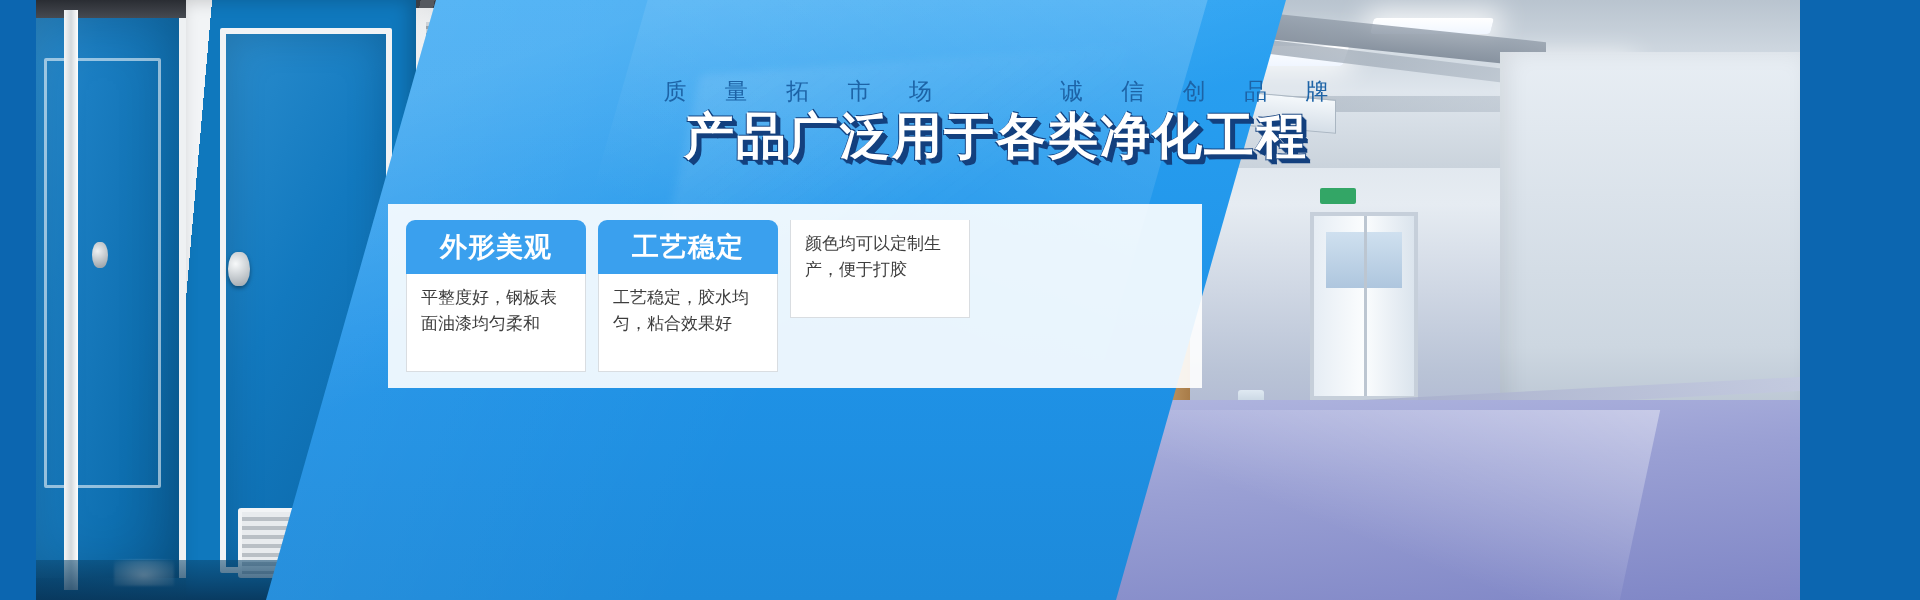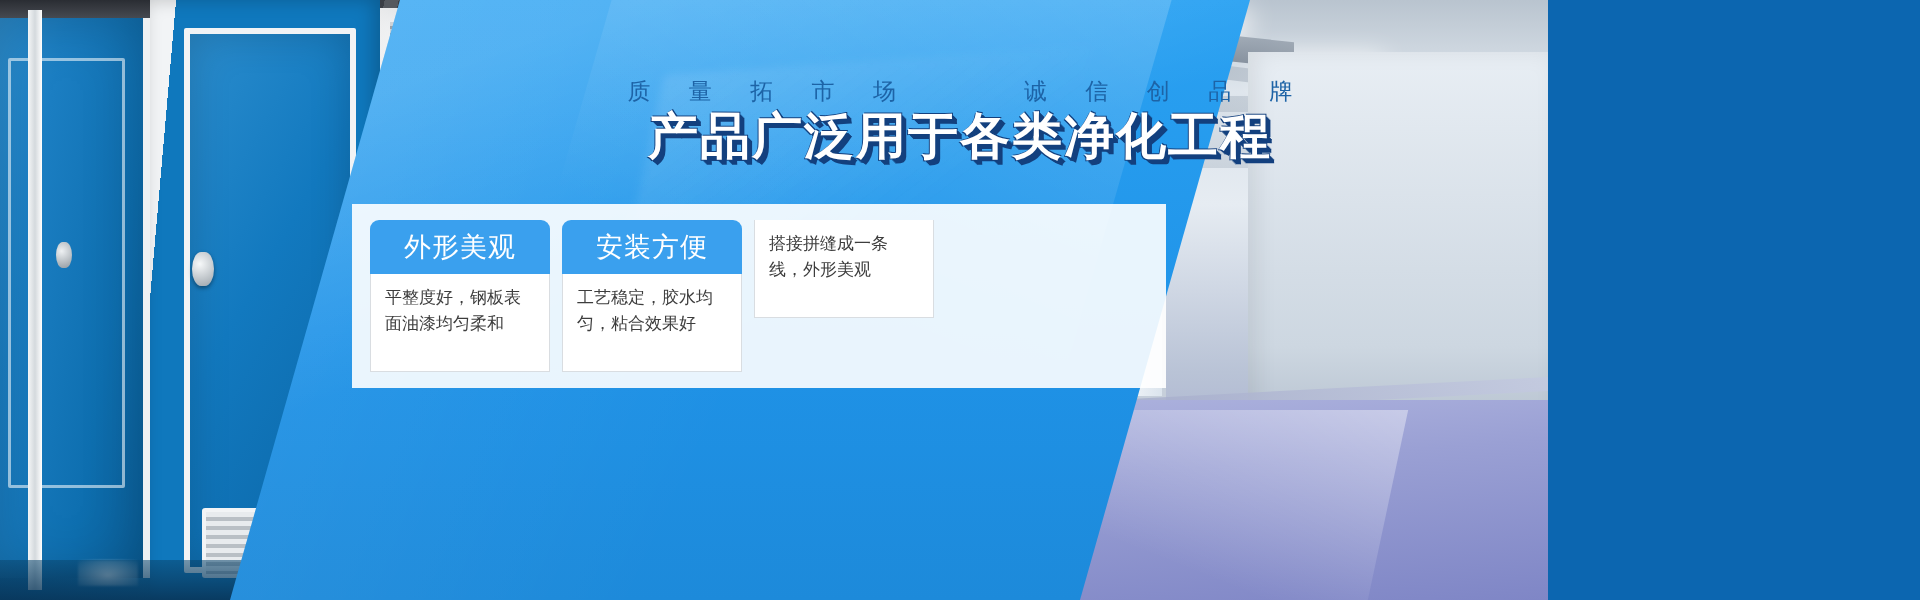--- a/index.html
+++ b/index.html
@@ -2,22 +2,23 @@
 <html><head>
 <meta charset="utf-8">
 <style>
   * { margin:0; padding:0; box-sizing:border-box; }
   html,body { width:1920px; height:600px; overflow:hidden; }
   body {
     font-family:"Liberation Sans","DejaVu Sans",sans-serif;
     background:#0c66b0;
   }
   #banner {
-    position:relative; width:1548px; height:600px; overflow:hidden;
+    position:relative; width:1764px; height:600px; overflow:hidden;
     background:#1173bb;
+    margin-left:36px;
   }
 
   
   .photo-left {
     position:absolute; left:0; top:0; width:560px; height:600px;
     background:
       linear-gradient(175deg, rgba(255,255,255,.10), rgba(0,0,0,.18)),
       linear-gradient(90deg,#0b6fb4 0%, #0d7cc4 18%, #1185cd 32%, #0a6dae 46%, #e9ecef 50%, #cfd4d8 58%, #0e7ec6 62%, #0a6aa9 100%);
     overflow:hidden;
   }
@@ -161,21 +162,21 @@
   }
 
   
   .panel {
     position:absolute; left:352px; top:204px; width:814px; height:184px;
     background:rgba(255,255,255,.90);
     display:flex; align-items:flex-start; gap:12px; padding:16px 18px;
   }
   .card { width:180px; }
   .card-head {
-    background:#3aa0ee; color:#ffffff; font-size:27px; font-weight:normal;
+    background:#3aa0ee; color:#ffffff; font-size:27px; font-weight:bold;
     text-align:center; line-height:54px; height:54px;
     border-radius:9px 9px 0 0; letter-spacing:1px;
   }
   .card-body {
     background:#ffffff; border:1px solid #d9dde1; border-top:none;
     padding:11px 20px 10px 14px; height:98px;
     font-size:17px; line-height:26px; color:#3d3d3d;
   }
 </style>
 </head>
@@ -228,21 +229,21 @@
 
   <div class="tagline">质 量 拓 市 场     诚 信 创 品 牌</div>
   <div class="headline">产品广泛用于各类净化工程</div>
 
   <div class="panel">
     <div class="card">
       <div class="card-head">外形美观</div>
       <div class="card-body">平整度好，钢板表面油漆均匀柔和</div>
     </div>
     <div class="card">
-      <div class="card-head">安装方便</div>
+      <div class="card-head">工艺稳定</div>
       <div class="card-body">工艺稳定，胶水均匀，粘合效果好</div>
     </div>
     <div class="card">
-      <div class="card-body">搭接拼缝成一条线，外形美观</div>
+      <div class="card-body">颜色均可以定制生产，便于打胶</div>
     </div>
   </div>
 
 </div>
 
 </body></html>

